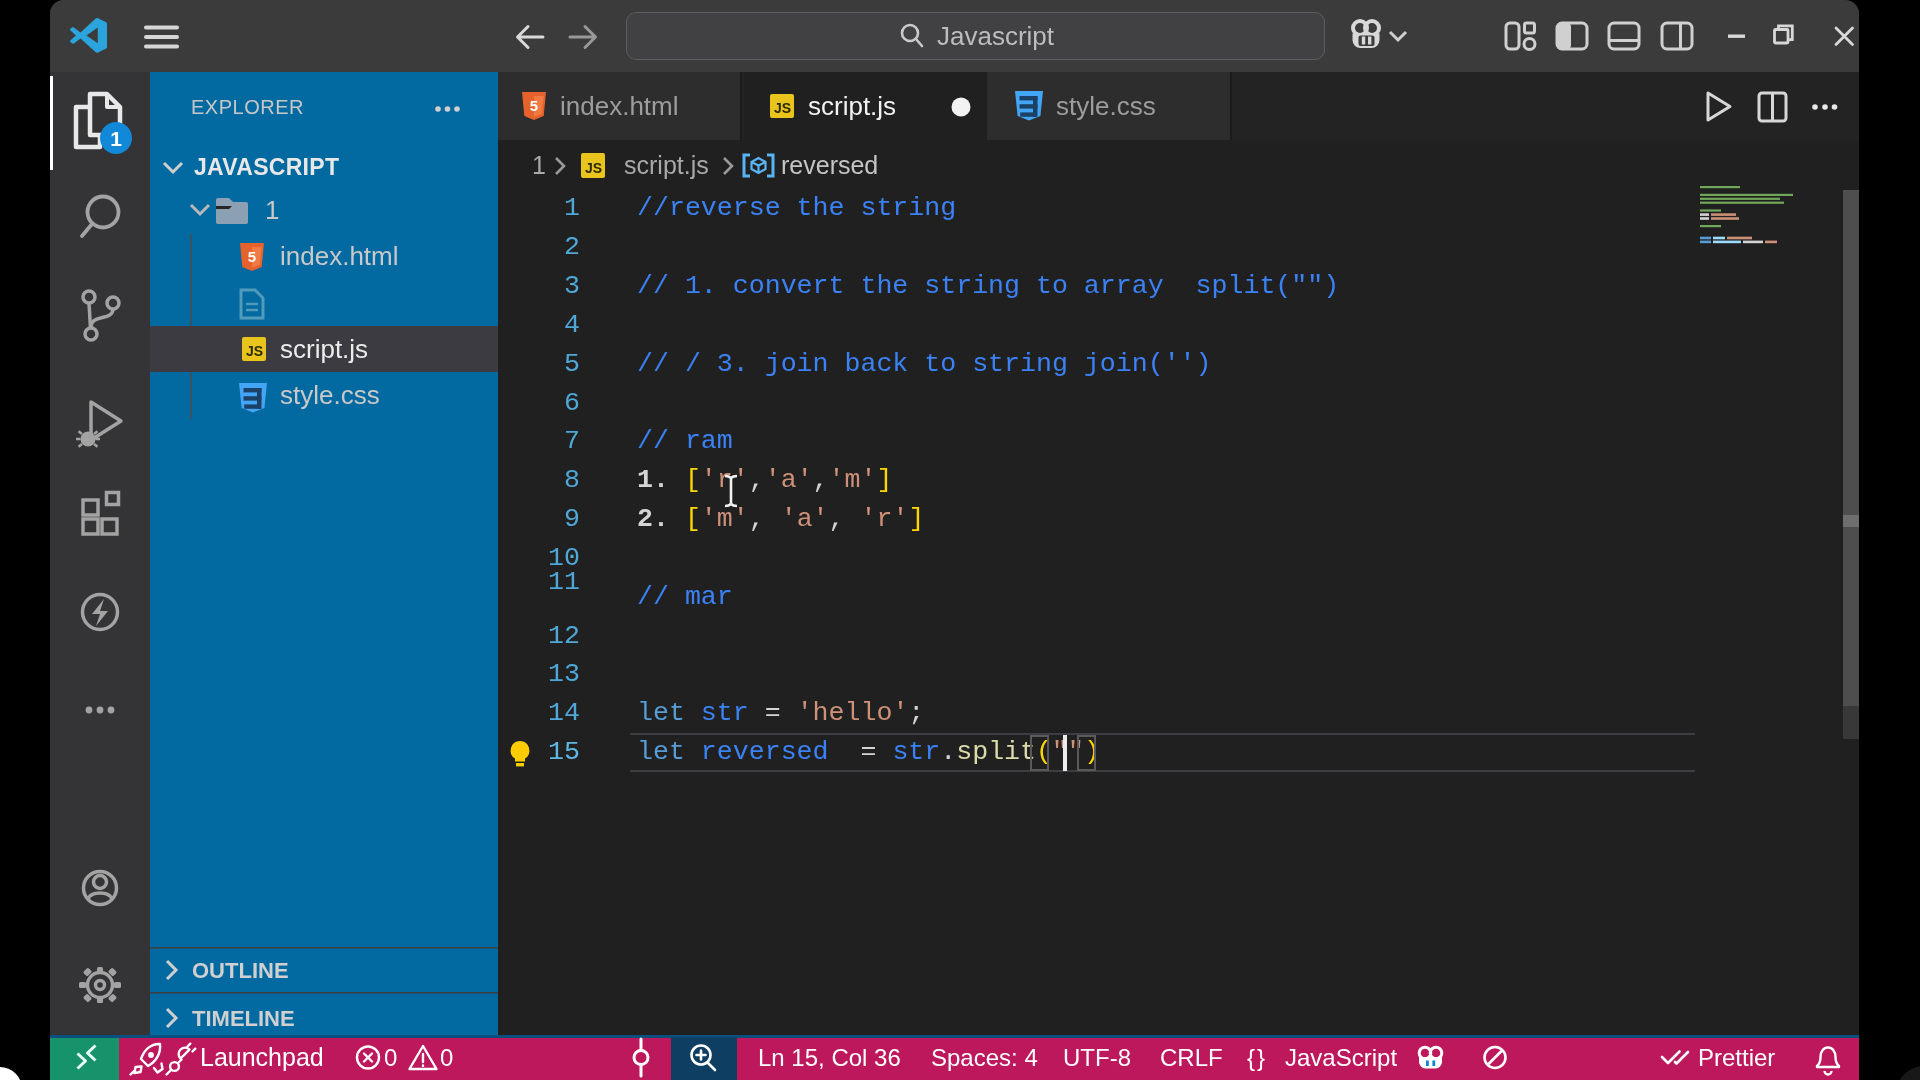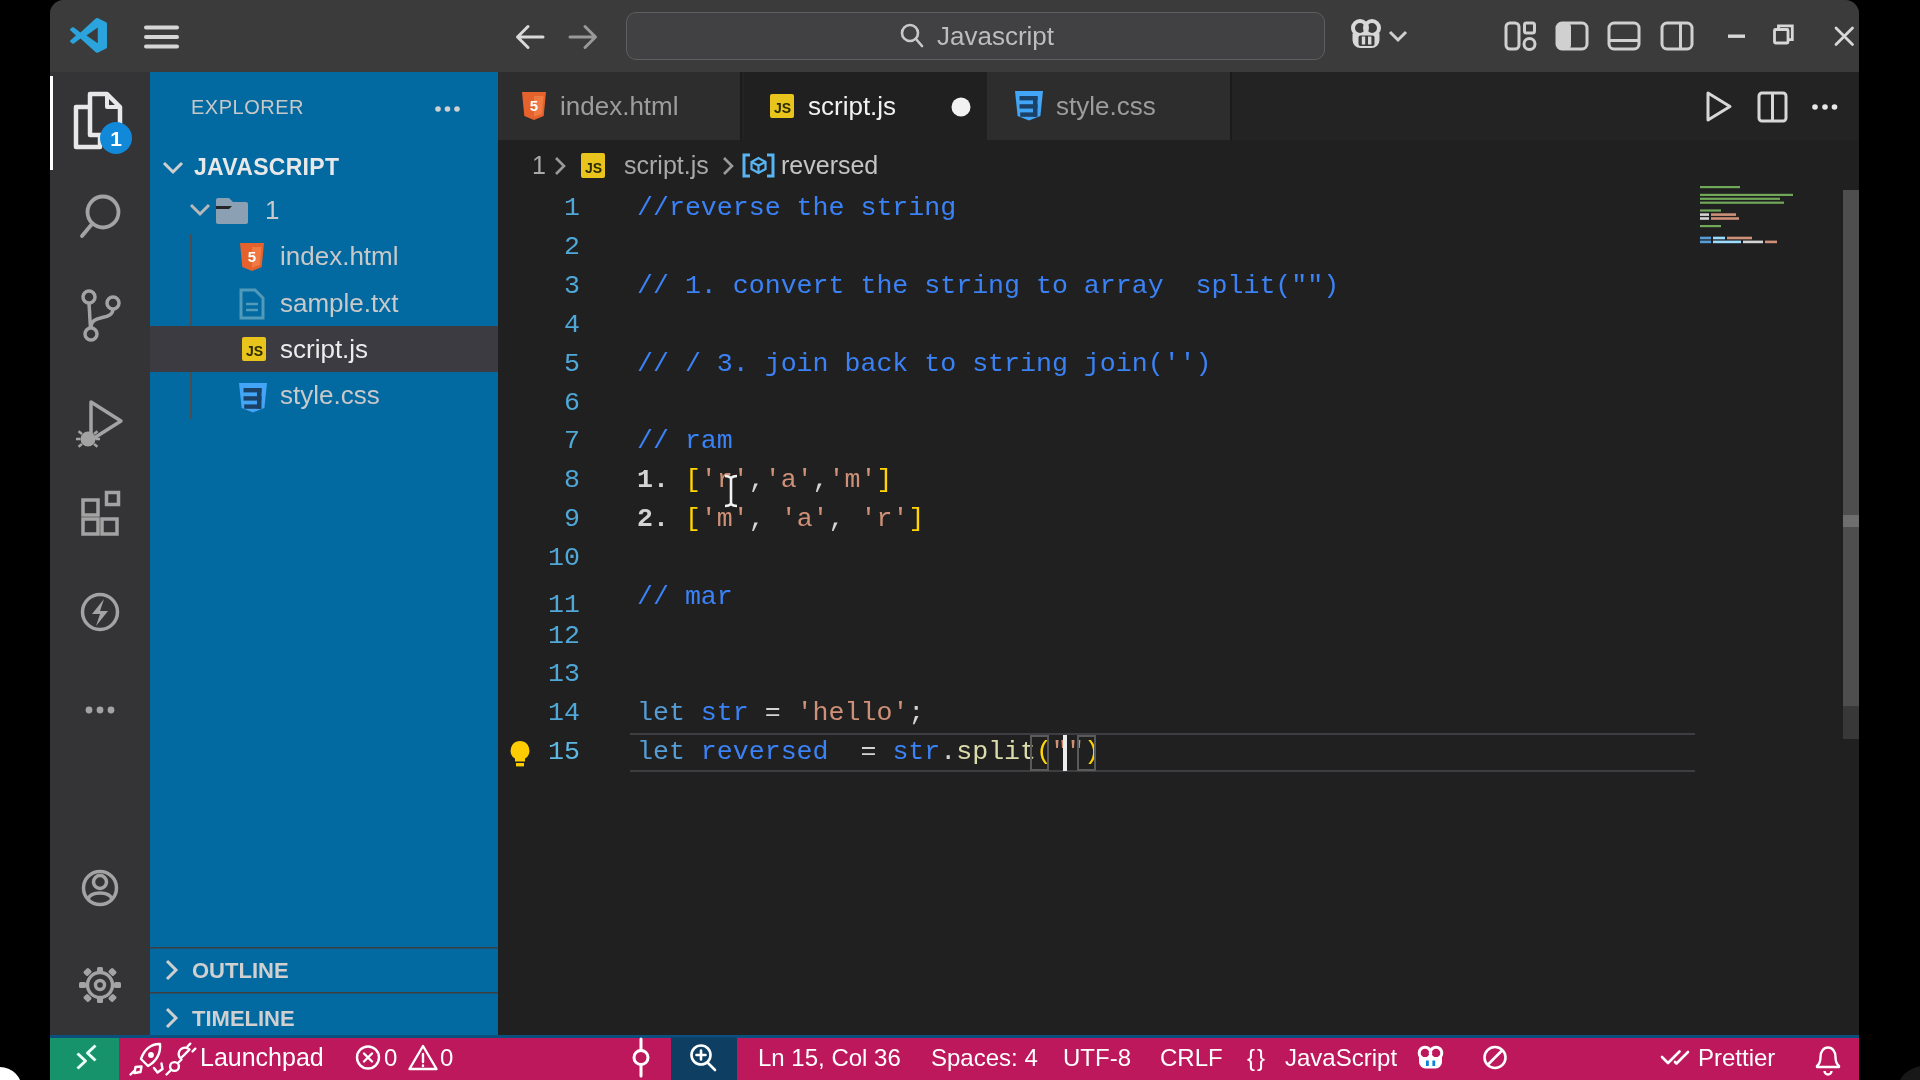--- a/index.html
+++ b/index.html
@@ -204,21 +204,20 @@
       </g>
 
       <rect x="0" y="875" width="348" height="1.5" fill="#3e3e40"></rect>
       <path d="M17 889 l9 9 -9 9" stroke="#cfcfcf" stroke-width="3" fill="none"></path>
       <rect x="0" y="920" width="348" height="1.5" fill="#3e3e40"></rect>
       <path d="M17 937 l9 9 -9 9" stroke="#cfcfcf" stroke-width="3" fill="none"></path>
     </svg>
     <div class="trow" style="top:72px;left:44px;font-weight:bold;font-size:23px;color:#e8e8e8;height:46px;line-height:46px;letter-spacing:0.3px;">JAVASCRIPT</div>
     <div class="trow" style="top:115px;left:115px;">1</div>
     <div class="trow" style="top:161px;left:130px;">index.html</div>
-    <div class="trow" style="top:208px;left:130px;">sample.txt</div>
     <div class="trow" style="top:254px;left:130px;color:#ececec;">script.js</div>
     <div class="trow" style="top:300px;left:130px;">style.css</div>
     <div style="position:absolute;left:42px;top:886px;font-weight:bold;font-size:22px;color:#d0d0d0;">OUTLINE</div>
     <div style="position:absolute;left:42px;top:934px;font-weight:bold;font-size:22px;color:#d0d0d0;">TIMELINE</div>
   </div>
   <div id="tabbar">
     <div class="tab" style="left:0;width:244px;background:#2d2d2e;border-right:2px solid #1b1b1c;"></div>
     <div class="tab" style="left:246px;width:243px;background:#202021;"></div>
     <div class="tab" style="left:489px;width:245px;background:#2d2d2e;border-right:2px solid #1b1b1c;"></div>
     <svg width="1372" height="68" viewBox="0 0 1372 68" style="position:absolute;left:0;top:0;">
@@ -285,21 +284,21 @@
     <div class="lnum" style="top:-1px;">1</div>
     <div class="lnum" style="top:38px;">2</div>
     <div class="lnum" style="top:77px;">3</div>
     <div class="lnum" style="top:116px;">4</div>
     <div class="lnum" style="top:155px;">5</div>
     <div class="lnum" style="top:194px;">6</div>
     <div class="lnum" style="top:232px;">7</div>
     <div class="lnum" style="top:271px;">8</div>
     <div class="lnum" style="top:310px;">9</div>
     <div class="lnum" style="top:349px;">10</div>
-    <div class="lnum" style="top:396px;">11</div>
+    <div class="lnum" style="top:373px;">11</div>
     <div class="lnum" style="top:427px;">12</div>
     <div class="lnum" style="top:465px;">13</div>
     <div class="lnum" style="top:504px;">14</div>
     <div class="lnum" style="top:543px;color:#5fb7e3;">15</div>
     <div class="codeline c-com" style="top:-1px;">//reverse the string</div>
     <div class="codeline c-com" style="top:77px;">// 1. convert the string to array  split("")</div>
     <div class="codeline c-com" style="top:155px;">// / 3. join back to string join('')</div>
     <div class="codeline c-com" style="top:232px;">// ram</div>
     <div class="codeline" style="top:271px;"><b>1.</b> <span class="c-gold">[</span><span class="c-str">'r'</span>,<span class="c-str">'a'</span>,<span class="c-str">'m'</span><span class="c-gold">]</span></div>
     <div class="codeline" style="top:310px;"><b>2.</b> <span class="c-gold">[</span><span class="c-str">'m'</span>, <span class="c-str">'a'</span>, <span class="c-str">'r'</span><span class="c-gold">]</span></div>

